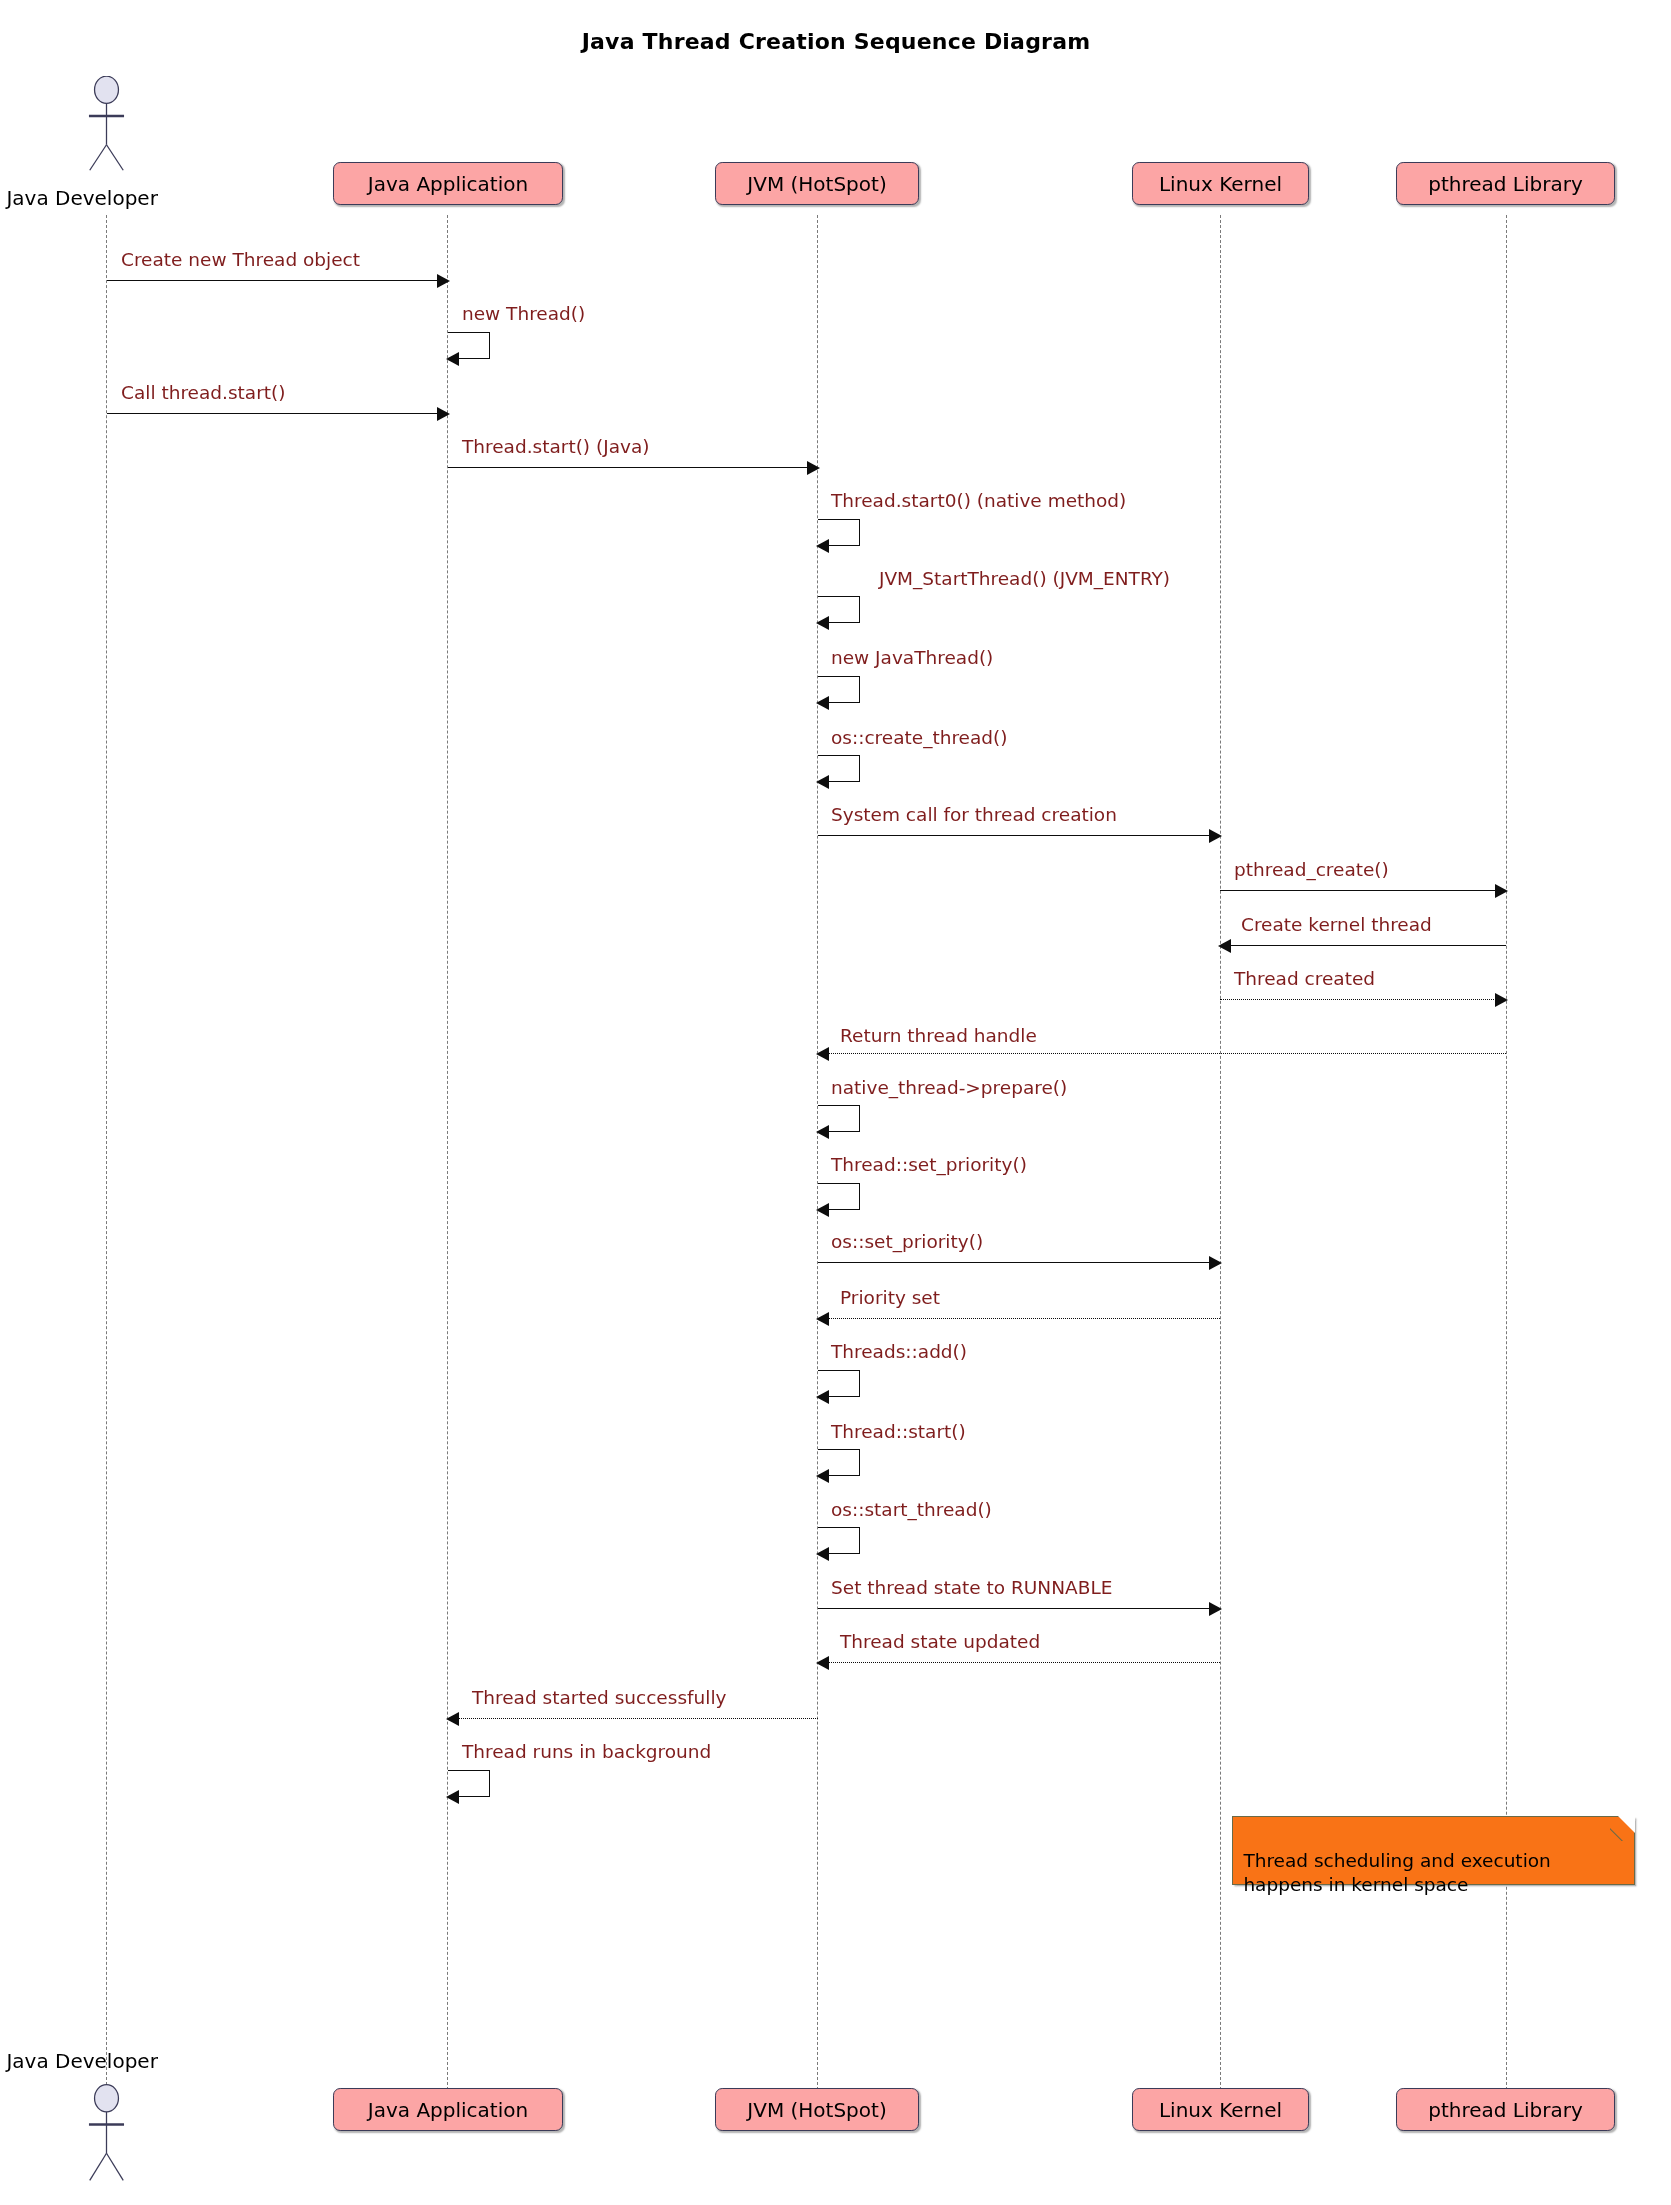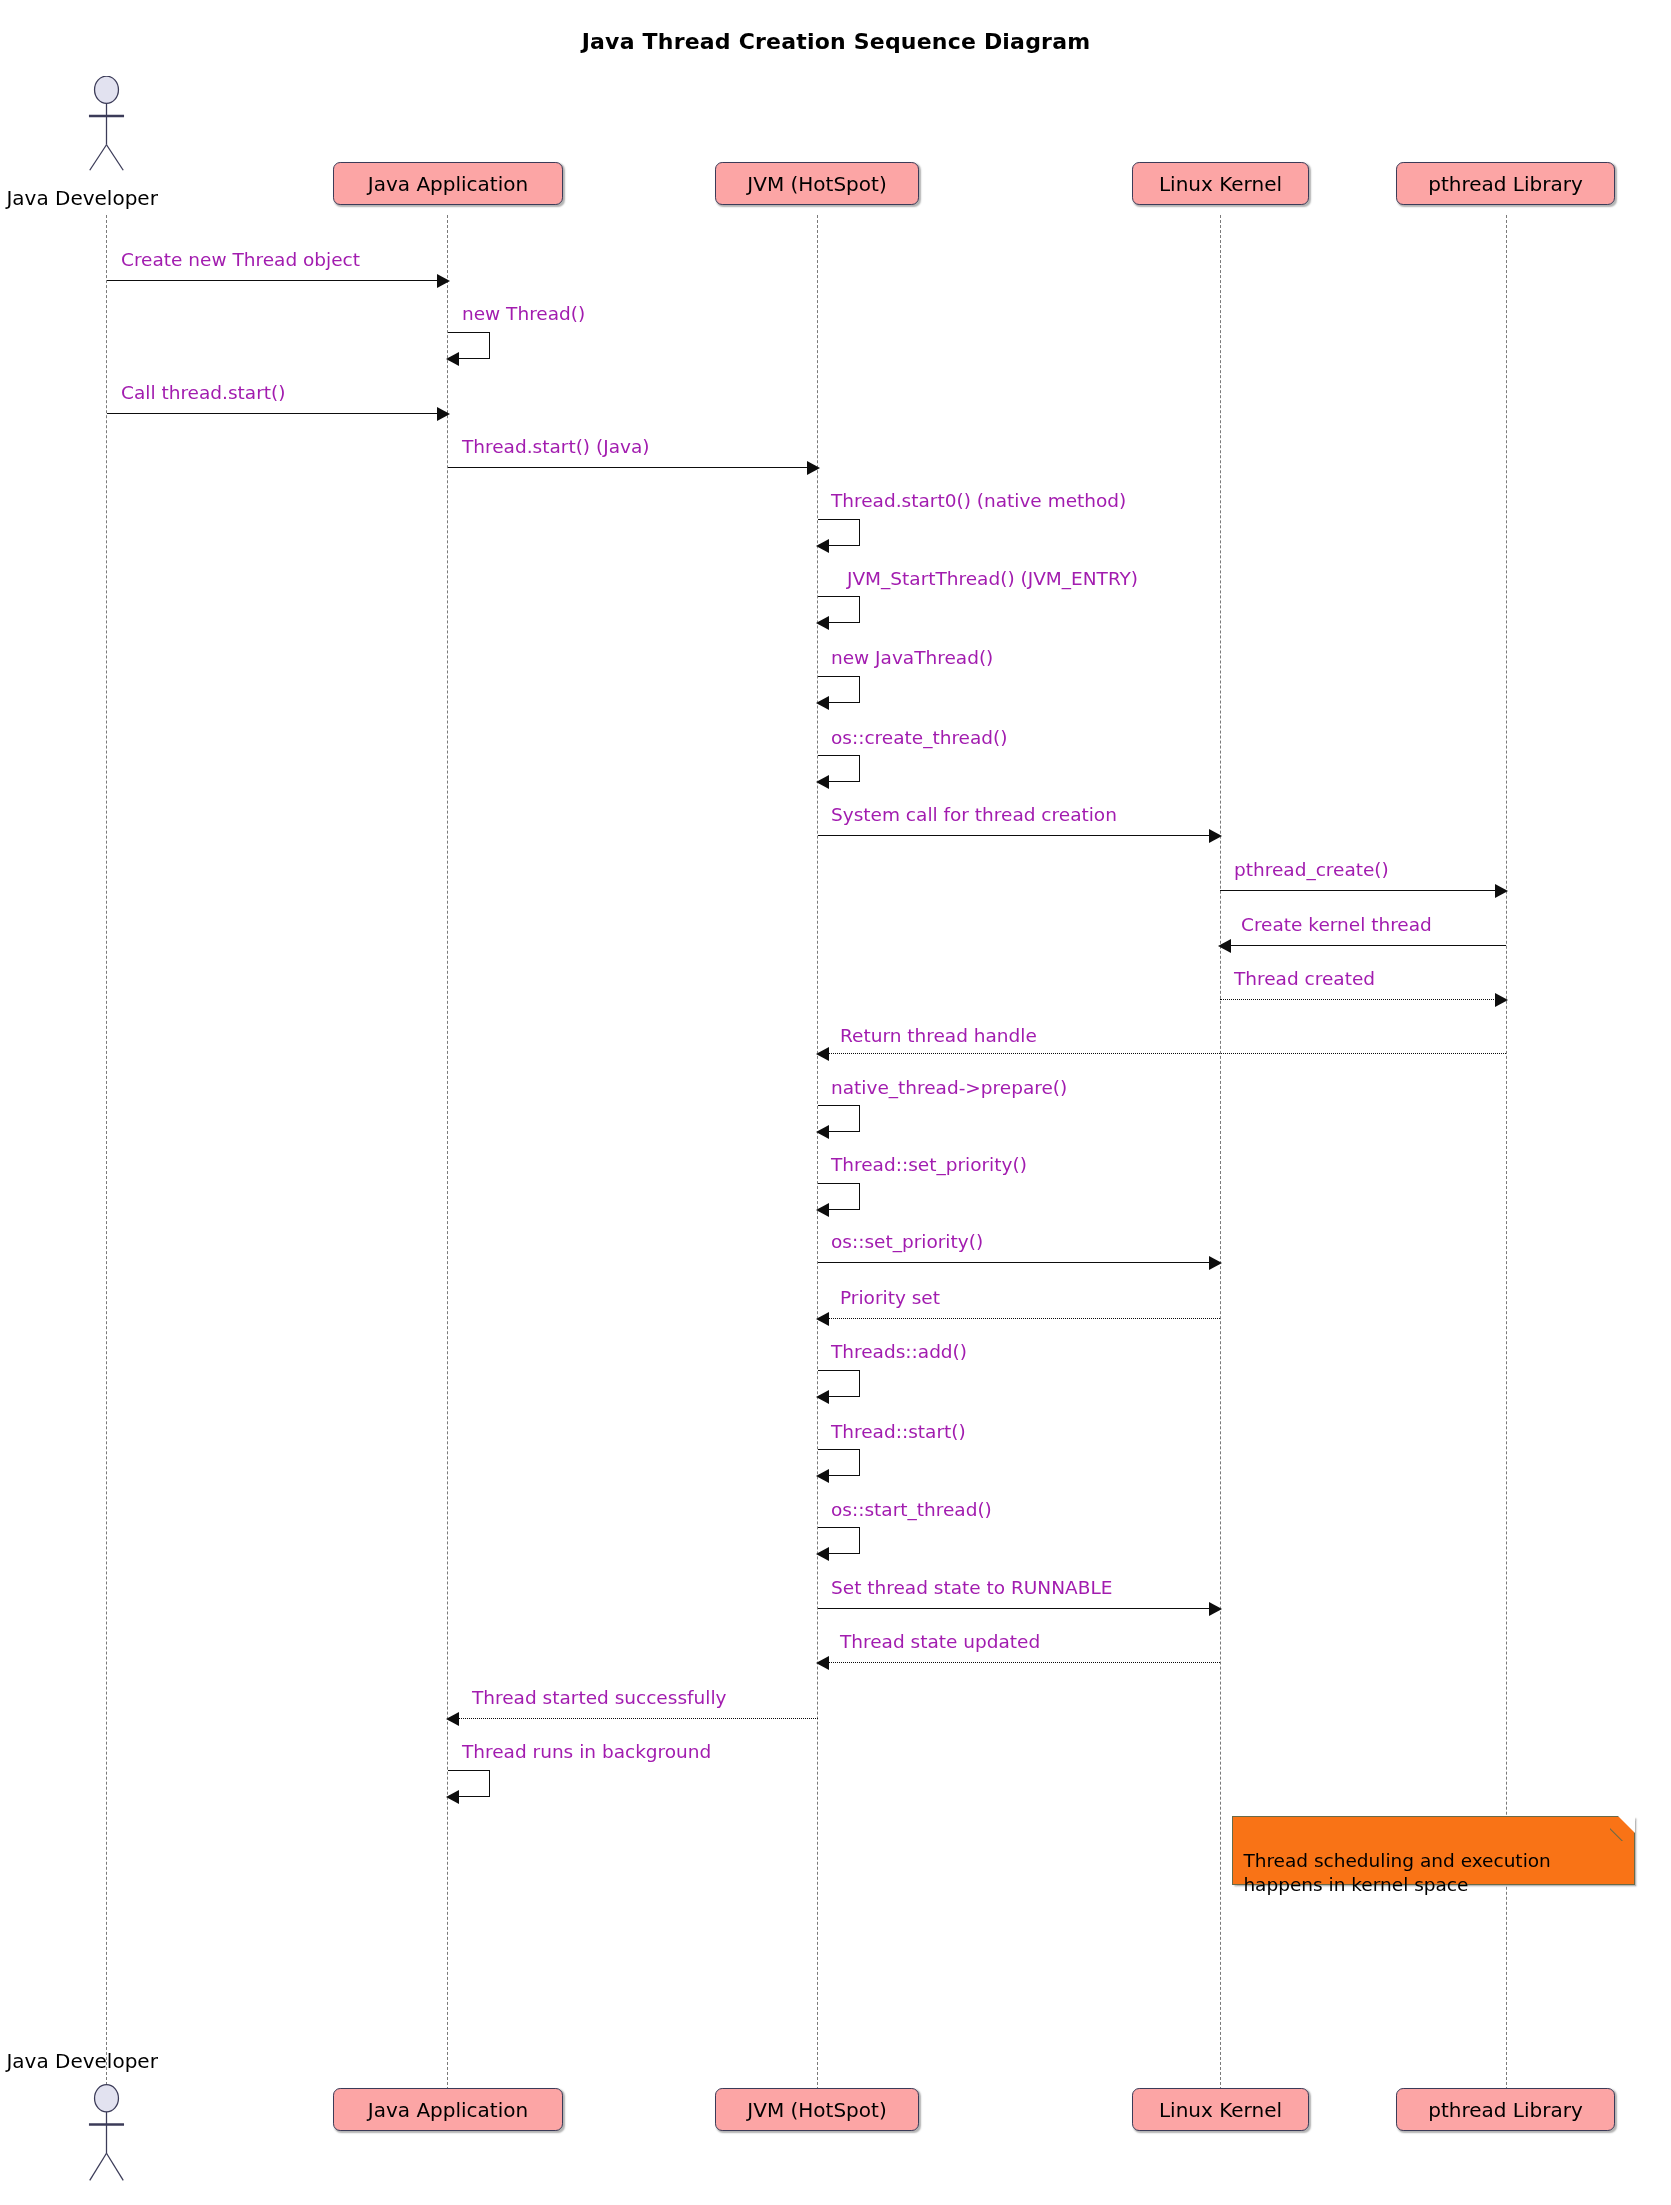--- a/index.html
+++ b/index.html
@@ -93,21 +93,21 @@
   }
   .msg.to-left .head {
     left: -1.6px;
     border-right: 13.7px solid #0d0d0d;
   }
   .msg-label {
     position: absolute;
     font-size: 18.5px;
     white-space: nowrap;
     line-height: 1;
-    color: #a21caf;
+    color: #7f1d1d;
   }
   
   .selfmsg {
     position: absolute;
     box-sizing: border-box;
     border-top: 1.6px solid #0d0d0d;
     border-right: 1.6px solid #0d0d0d;
     border-bottom: 1.6px solid #0d0d0d;
     border-left: none;
   }
@@ -220,21 +220,21 @@
   <div class="msg to-right" style="left:448px; top:467px; width:370px;">
     <div class="line"></div>
       <div class="head"></div>
   </div>
 
   <div class="msg-label" style="left:831px; top:492px;">Thread.start0() (native method)</div>
   <div class="selfmsg" style="left:818px; top:519px; width:42px; height:26.5px;">
     <div class="head"></div>
   </div>
 
-  <div class="msg-label" style="left:847px; top:570px;">JVM_StartThread() (JVM_ENTRY)</div>
+  <div class="msg-label" style="left:879px; top:570px;">JVM_StartThread() (JVM_ENTRY)</div>
   <div class="selfmsg" style="left:818px; top:596px; width:42px; height:26.5px;">
     <div class="head"></div>
   </div>
 
   <div class="msg-label" style="left:831px; top:649px;">new JavaThread()</div>
   <div class="selfmsg" style="left:818px; top:676px; width:42px; height:26.5px;">
     <div class="head"></div>
   </div>
 
   <div class="msg-label" style="left:831px; top:729px;">os::create_thread()</div>

